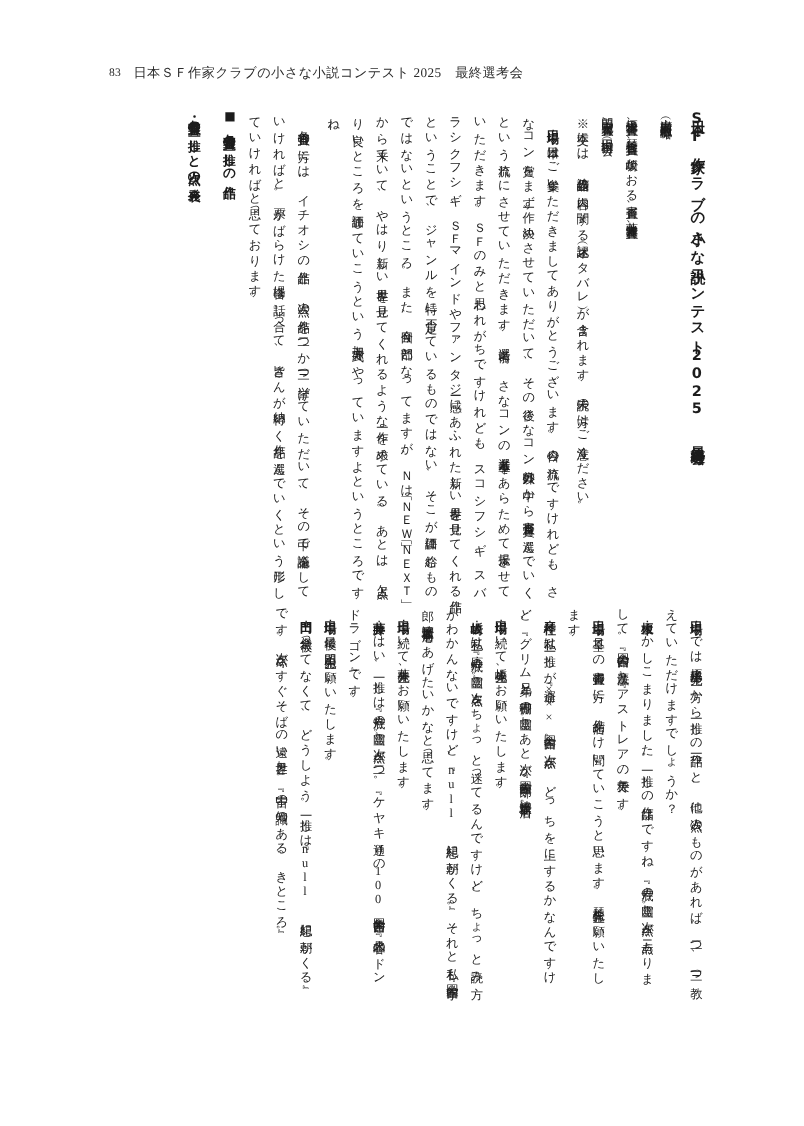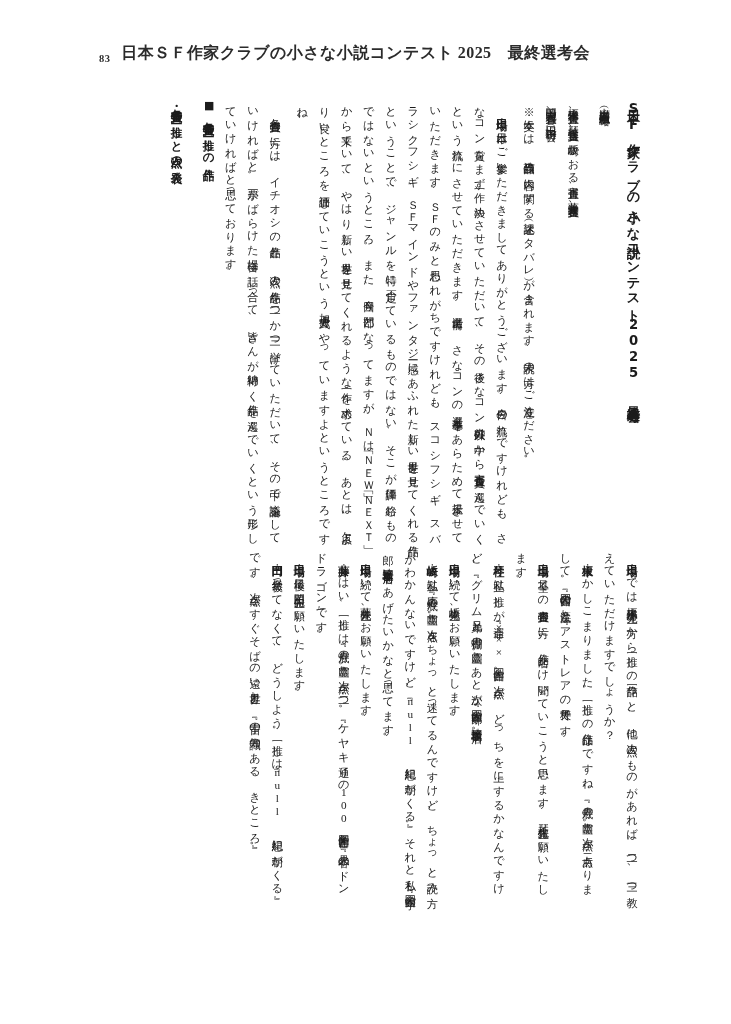--- a/index.html
+++ b/index.html
@@ -16,39 +16,38 @@
     width: 731px;
     height: 1024px;
     background: #ffffff;
     overflow: hidden;
     box-sizing: border-box;
   }
 
   
   .runhead {
     position: absolute;
-    top: 46px;
+    top: 57px;
     left: 99px;
     right: 99px;
     height: 18px;
     display: flex;
-    align-items: flex-end;
+    align-items: center;
     font-size: 10.5px;
     letter-spacing: 0.4px;
     color: #2b2b2b;
     white-space: nowrap;
-    font-weight: bold;
   }
   .runhead .folio {
     font-family: "Liberation Serif", serif;
     font-size: 10.5px;
     margin-right: 11px;
   }
   .runhead .htitle {
-    font-size: 16px;
+    font-size: 12px;
   }
 
   
   .vbody {
     position: absolute;
     writing-mode: vertical-rl;
     -webkit-writing-mode: vertical-rl;
     text-orientation: upright;
     font-size: 11.2px;
     line-height: 1.98;

